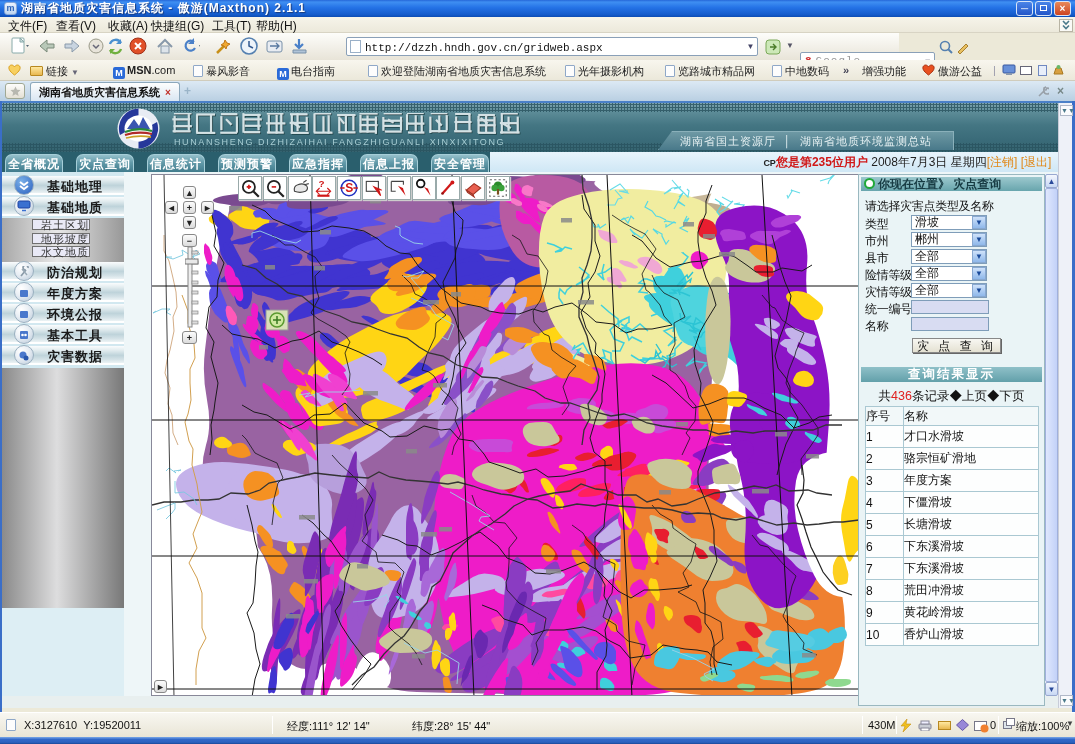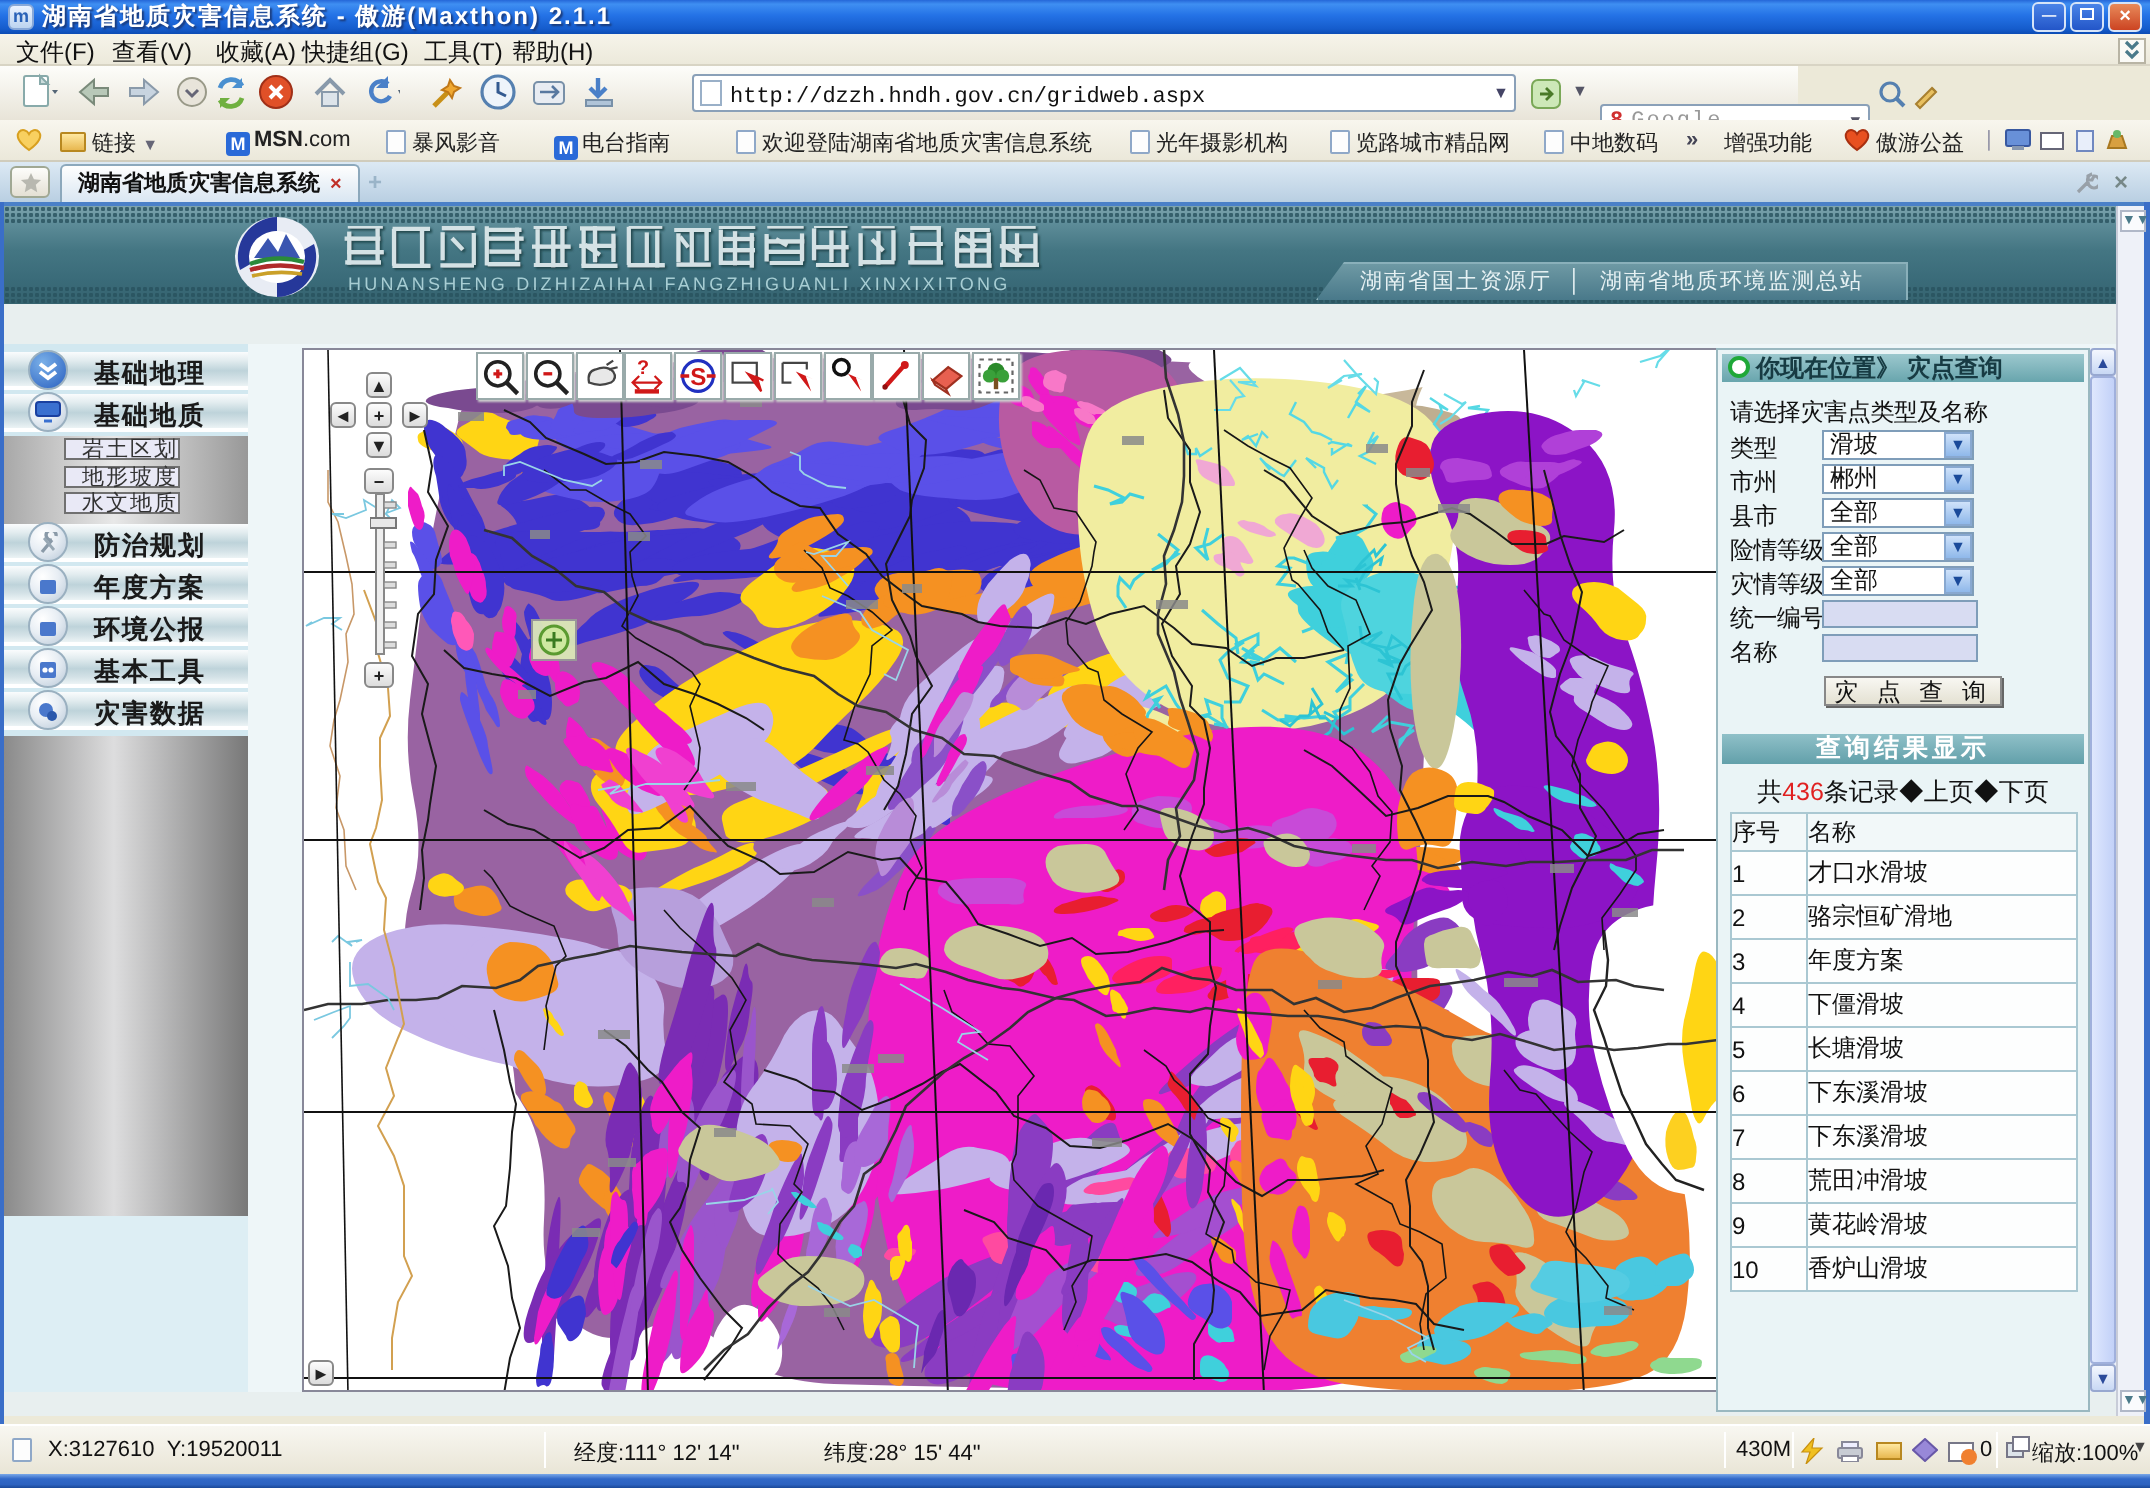--- a/index.html
+++ b/index.html
@@ -331,20 +331,30 @@
             <path d="M328.0,19.4 H347.5"></path>
             <path d="M329.8,0.6 V20.5"></path>
             <path d="M336.5,3.6 V17.8"></path>
             <path d="M345.7,3.6 V20.2"></path>
             <path d="M331.1,10.5 l7.5,4.6"></path>
           </g>
         </svg>
       </div>
       <div id="ssub" class="abs">HUNANSHENG DIZHIZAIHAI FANGZHIGUANLI XINXIXITONG</div>
       <div id="strap" class="abs">湖南省国土资源厅&nbsp;&nbsp;│&nbsp;&nbsp;湖南省地质环境监测总站</div>
+    </div>
+    <div id="navrow" class="abs">
+      <div class="ntab" style="left:3px">全省概况</div>
+      <div class="ntab" style="left:74px">灾点查询</div>
+      <div class="ntab" style="left:145px">信息统计</div>
+      <div class="ntab" style="left:216px">预测预警</div>
+      <div class="ntab" style="left:287px">应急指挥</div>
+      <div class="ntab" style="left:358px">信息上报</div>
+      <div class="ntab" style="left:429px">安全管理</div>
+      <div id="userinfo" class="abs"><span style="font-size:9px;font-weight:bold">CP</span><b style="color:#d01818">您是第235位用户</b>&nbsp;2008年7月3日 星期四<a style="color:#e08818">[注销]</a>&nbsp;<a style="color:#e08818">[退出]</a>&nbsp;&nbsp;</div>
     </div>
     <div id="content" class="abs">
       <div id="sidebar" class="abs">
         <div class="srow" style="top:4px">
           <div class="cir" style="background:radial-gradient(circle at 35% 30%,#7ab0e8,#2a60c0)"><svg width="12" height="12" viewBox="0 0 12 12" style="margin-top:4px">
               <path d="M2,2 L6,5 L10,2 M2,6 L6,9 L10,6" stroke="#fff" stroke-width="2" fill="none"></path>
             </svg></div>
           <div class="t">基础地理</div>
         </div>
         <div class="srow" style="top:25px">

